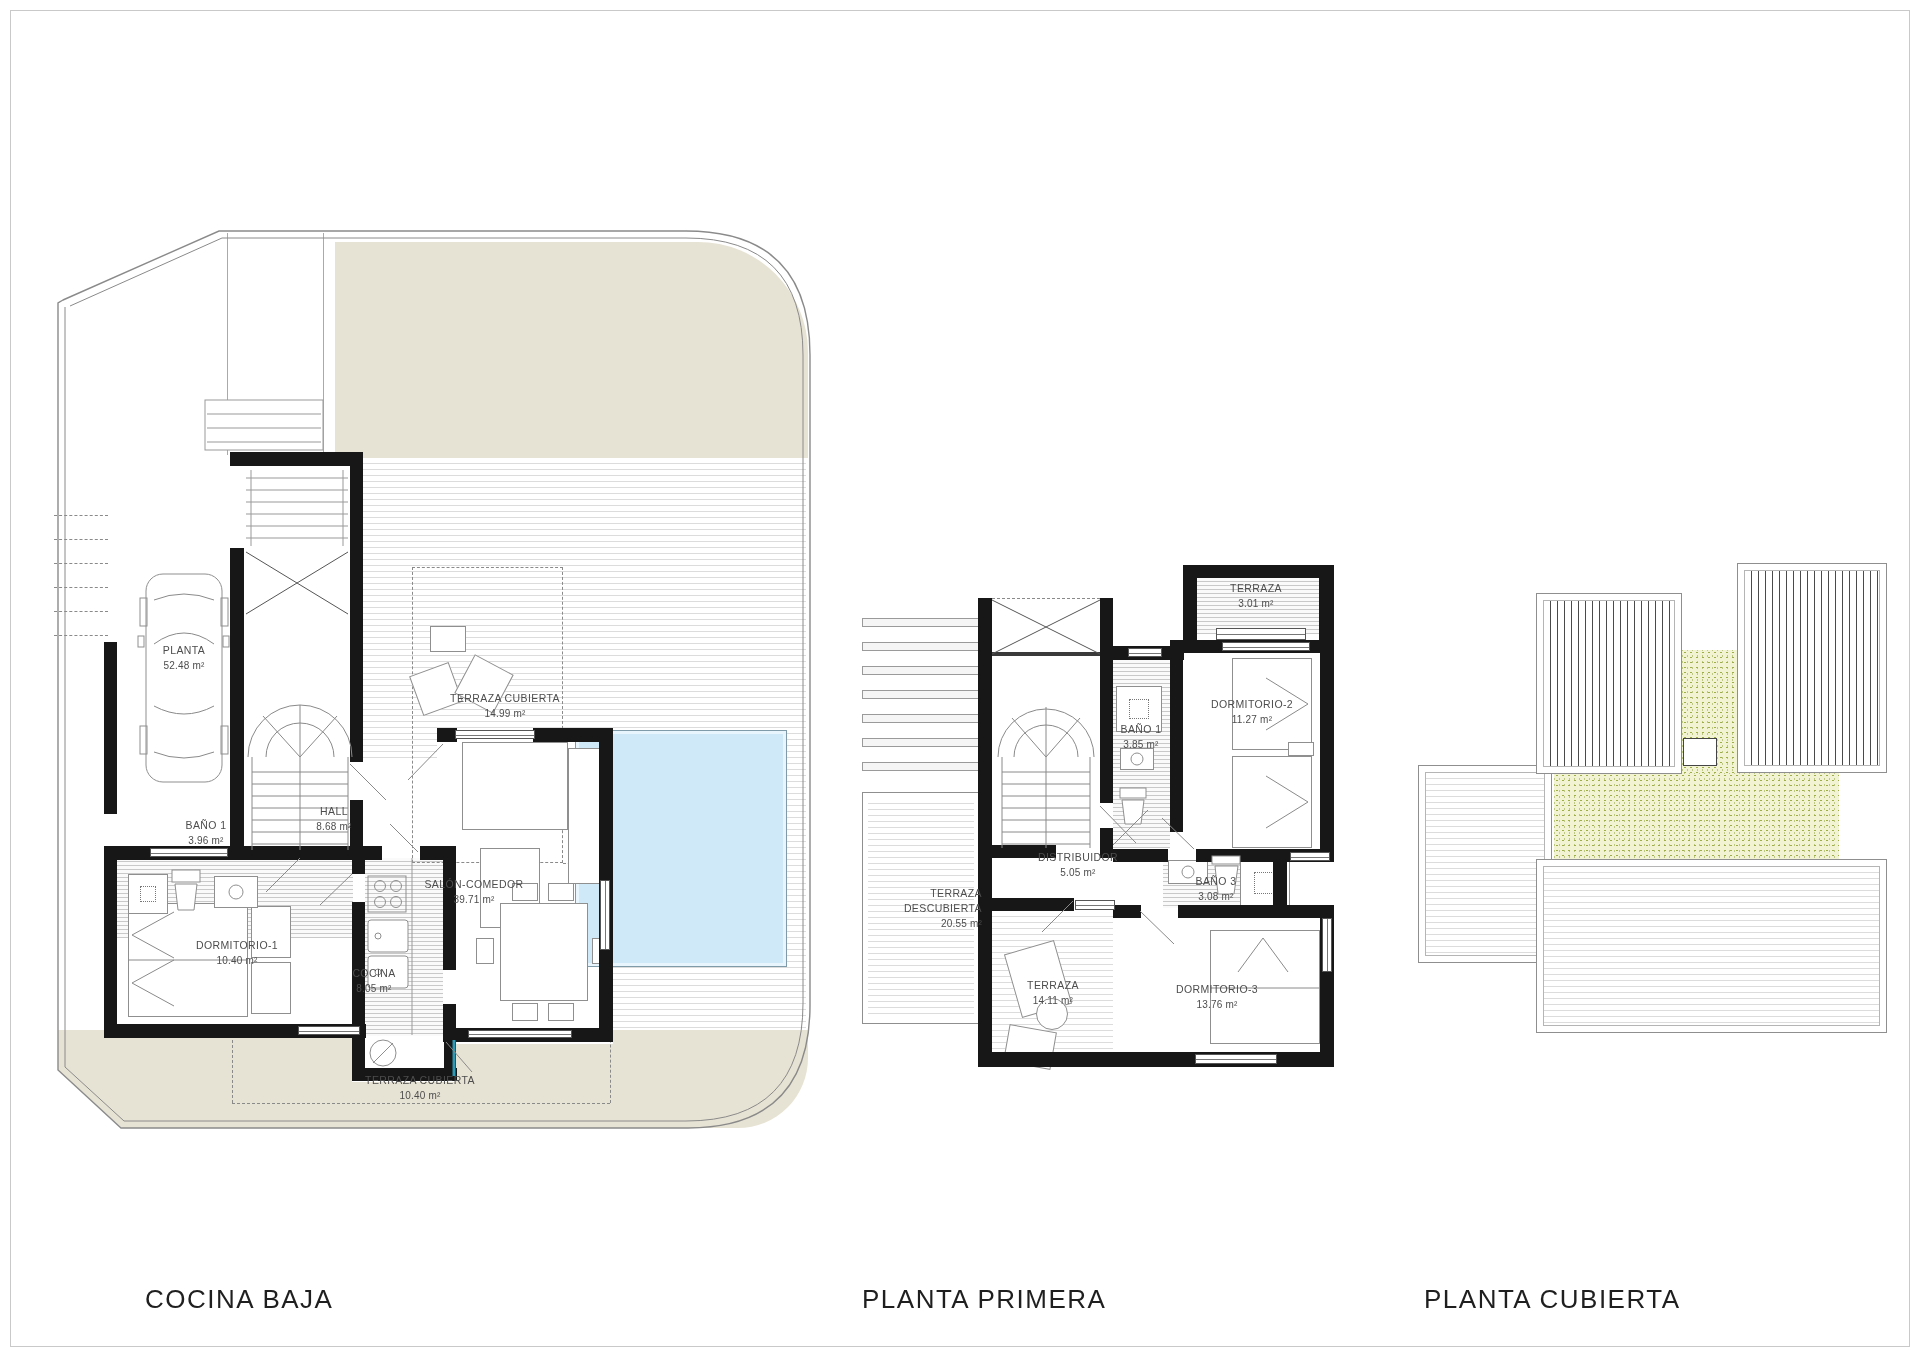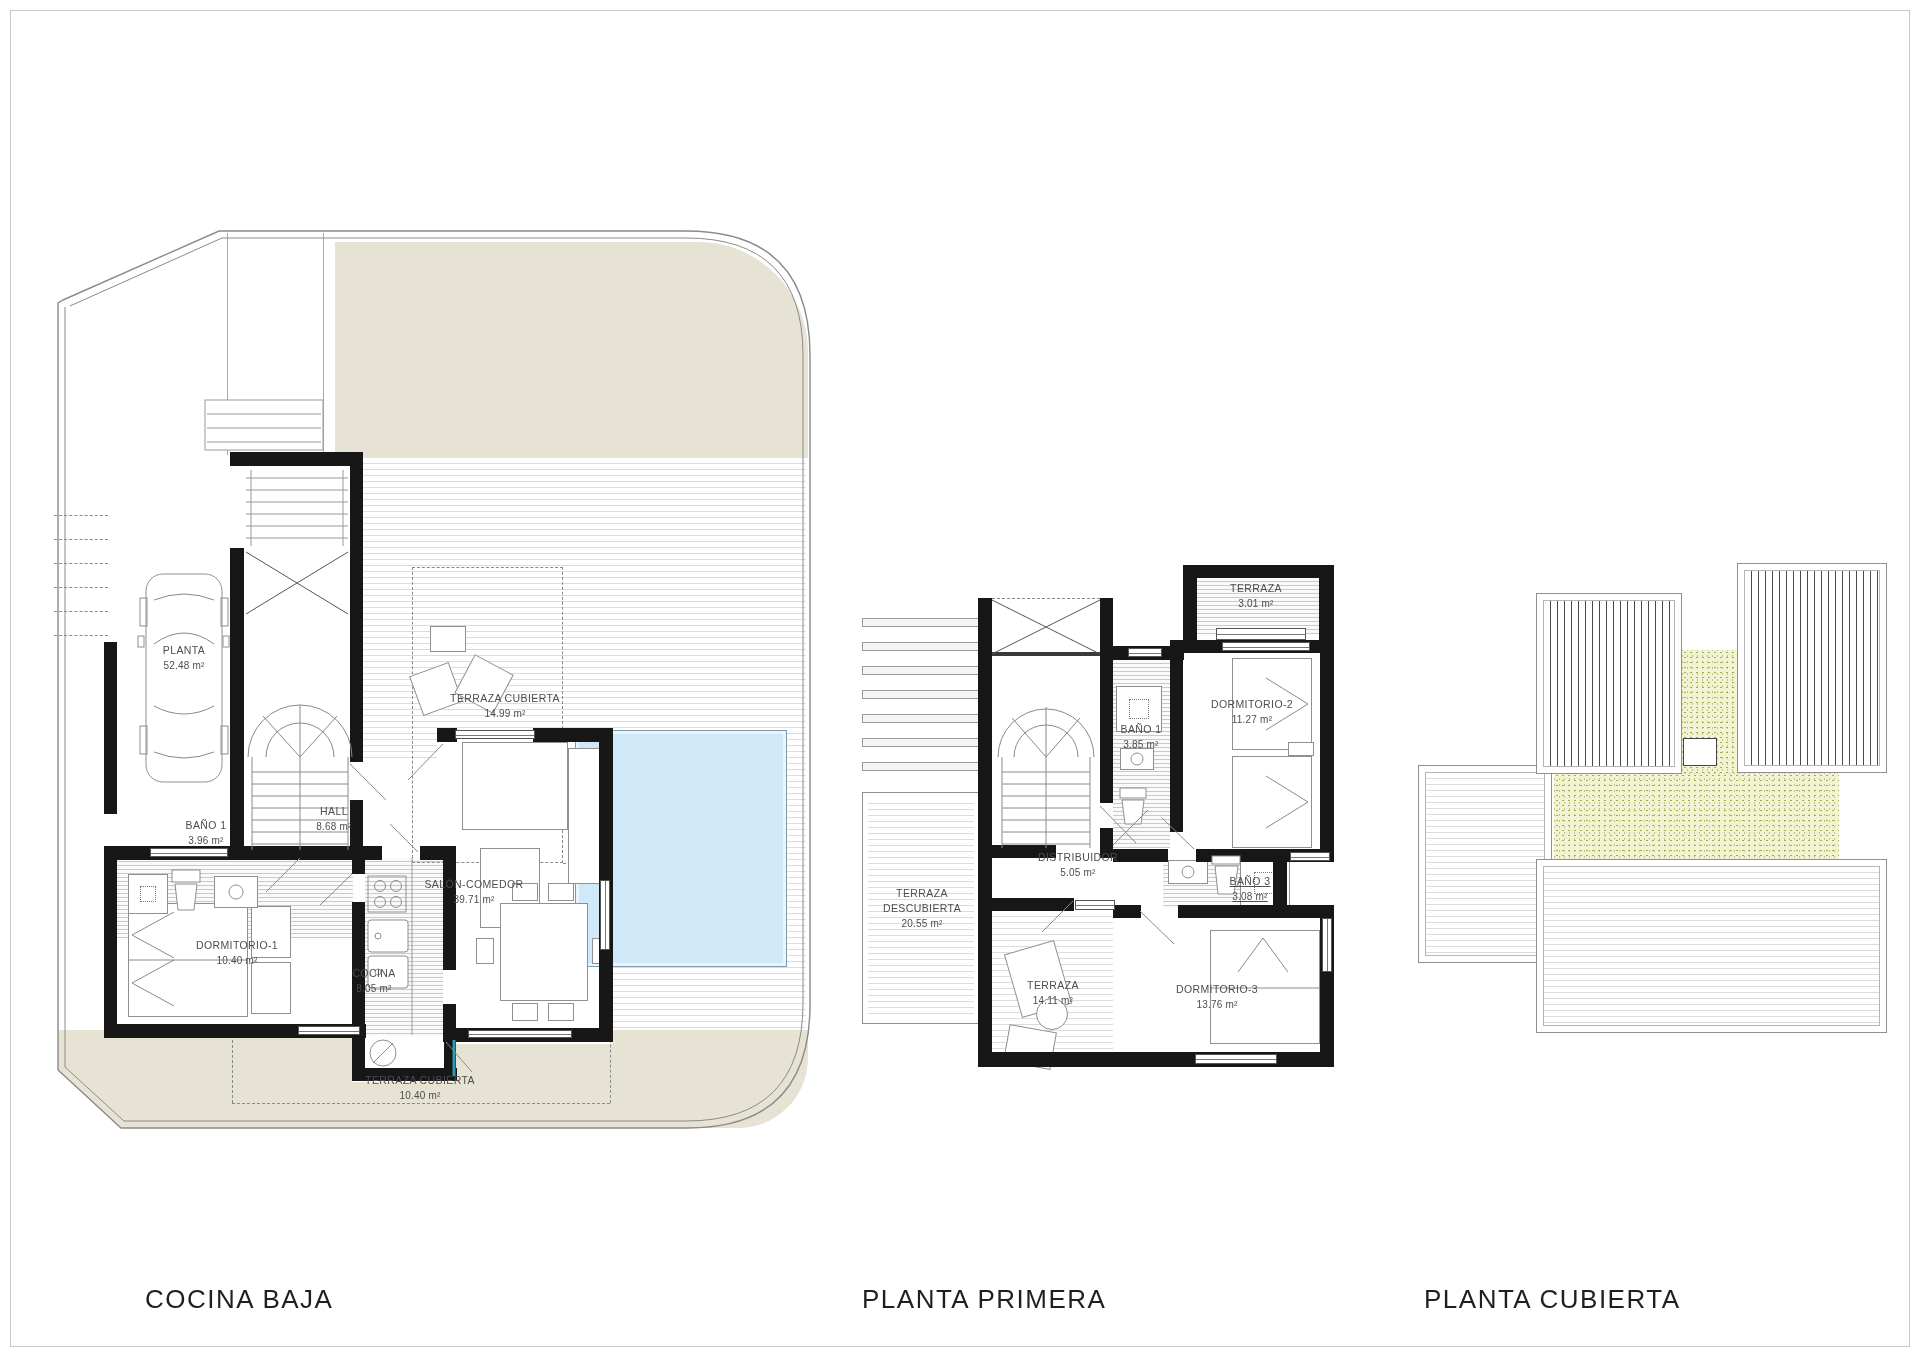--- a/index.html
+++ b/index.html
@@ -28,21 +28,21 @@
   .shower{position:absolute;border:1px solid #8f8f8f;background:#fff;box-sizing:border-box;}
   .shower>i{position:absolute;inset:28%;border:1px dotted #777;}
   .louver{position:absolute;height:9px;border:1px solid #9a9a9a;background:#f5f5f5;box-sizing:border-box;}
   .dashH{position:absolute;border-top:1px dashed #8a8a8a;height:0;}
   .dashV{position:absolute;border-left:1px dashed #8a8a8a;width:0;}
   .dashRect{position:absolute;border:1px dashed #8a8a8a;box-sizing:border-box;}
   .gline{position:absolute;background:#aaa;}
   .label{position:absolute;transform:translateX(-50%);text-align:center;color:#4d4d4d;
          font-size:10.5px;line-height:15px;letter-spacing:.4px;white-space:nowrap;z-index:40;}
   .label .area{font-size:10px;letter-spacing:.2px;}
-  .label.wrap{white-space:normal;width:120px;margin-left:-60px;transform:none;}
+  .label.wrap{white-space:normal;width:120px;margin-left:-60px;transform:none;text-align:right;}
   .title{position:absolute;font-size:26px;color:#1f1f1f;letter-spacing:1.5px;z-index:50;}
   #linework{position:absolute;left:0;top:0;z-index:30;pointer-events:none;}
   .z1{z-index:1}.z2{z-index:2}.z3{z-index:3}.z4{z-index:4}.z5{z-index:5}.z10{z-index:10}.z20{z-index:20}
 </style>
 </head>
 <body>
 
 <div id="canvas">
   <div id="frame"></div>
 
@@ -216,21 +216,21 @@
         <div class="area">11.27 m²</div>
       </div>
       <div class="label" style="left: 1141px; top: 722px;">
         <div class="nm">BAÑO 1</div>
         <div class="area">3.85 m²</div>
       </div>
       <div class="label" style="left: 1078px; top: 850px;">
         <div class="nm">DISTRIBUIDOR</div>
         <div class="area">5.05 m²</div>
       </div>
-      <div class="label" style="left: 1250px; top: 874px; text-decoration: underline;">
+      <div class="label" style="left: 1216px; top: 874px;">
         <div class="nm">BAÑO 3</div>
         <div class="area">3.08 m²</div>
       </div>
       <div class="label" style="left: 1217px; top: 982px;">
         <div class="nm">DORMITORIO-3</div>
         <div class="area">13.76 m²</div>
       </div>
       <div class="label" style="left: 1053px; top: 978px;">
         <div class="nm">TERRAZA</div>
         <div class="area">14.11 m²</div>

